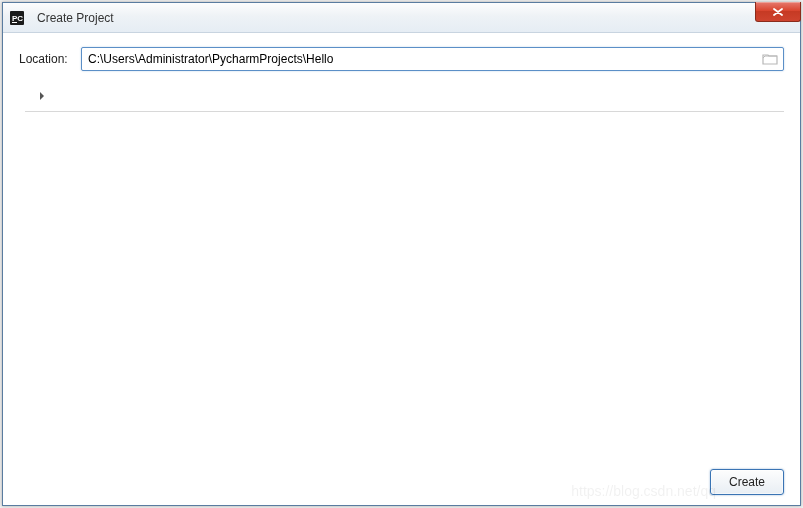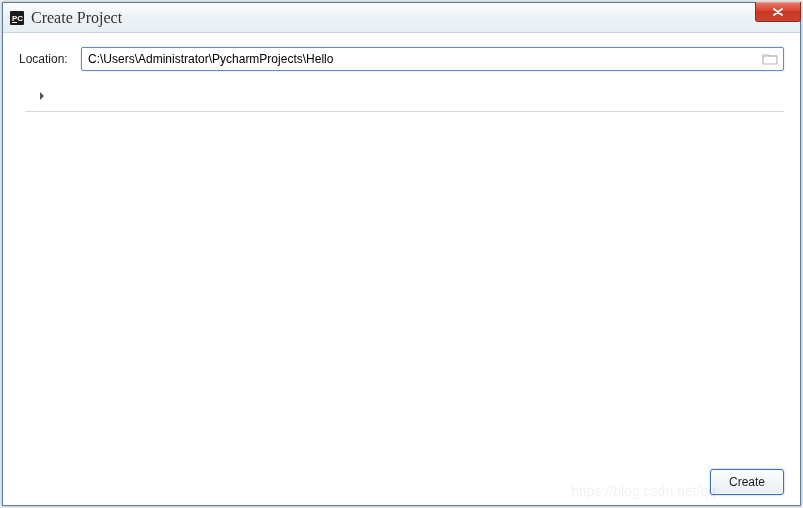--- a/index.html
+++ b/index.html
@@ -22,33 +22,33 @@
       flex-direction: column;
     }
     .titlebar {
       height: 30px;
       background: linear-gradient(to bottom, #fdfdfd, #eef2f6 45%, #e6edf4);
       border-bottom: 1px solid #c8d4e0;
       display: flex;
       align-items: center;
       padding: 0 0 0 6px;
       position: relative;
+      gap: 6px;
     }
     .app-icon {
       width: 16px;
       height: 16px;
       margin-right: 6px;
       display: flex;
       align-items: center;
       justify-content: center;
     }
     .title-text {
       color: #333;
-      font-size: 16px;
-      font-family: Liberation Serif, serif;
+      font-size: 12px;
     }
     .close-btn {
       position: absolute;
       right: -1px;
       top: -1px;
       width: 46px;
       height: 20px;
       background: linear-gradient(to bottom, #e67a6f 0%, #d9452f 45%, #c63a24 50%, #ce432e 100%);
       border: 1px solid #8a2b1b;
       border-top: none;

